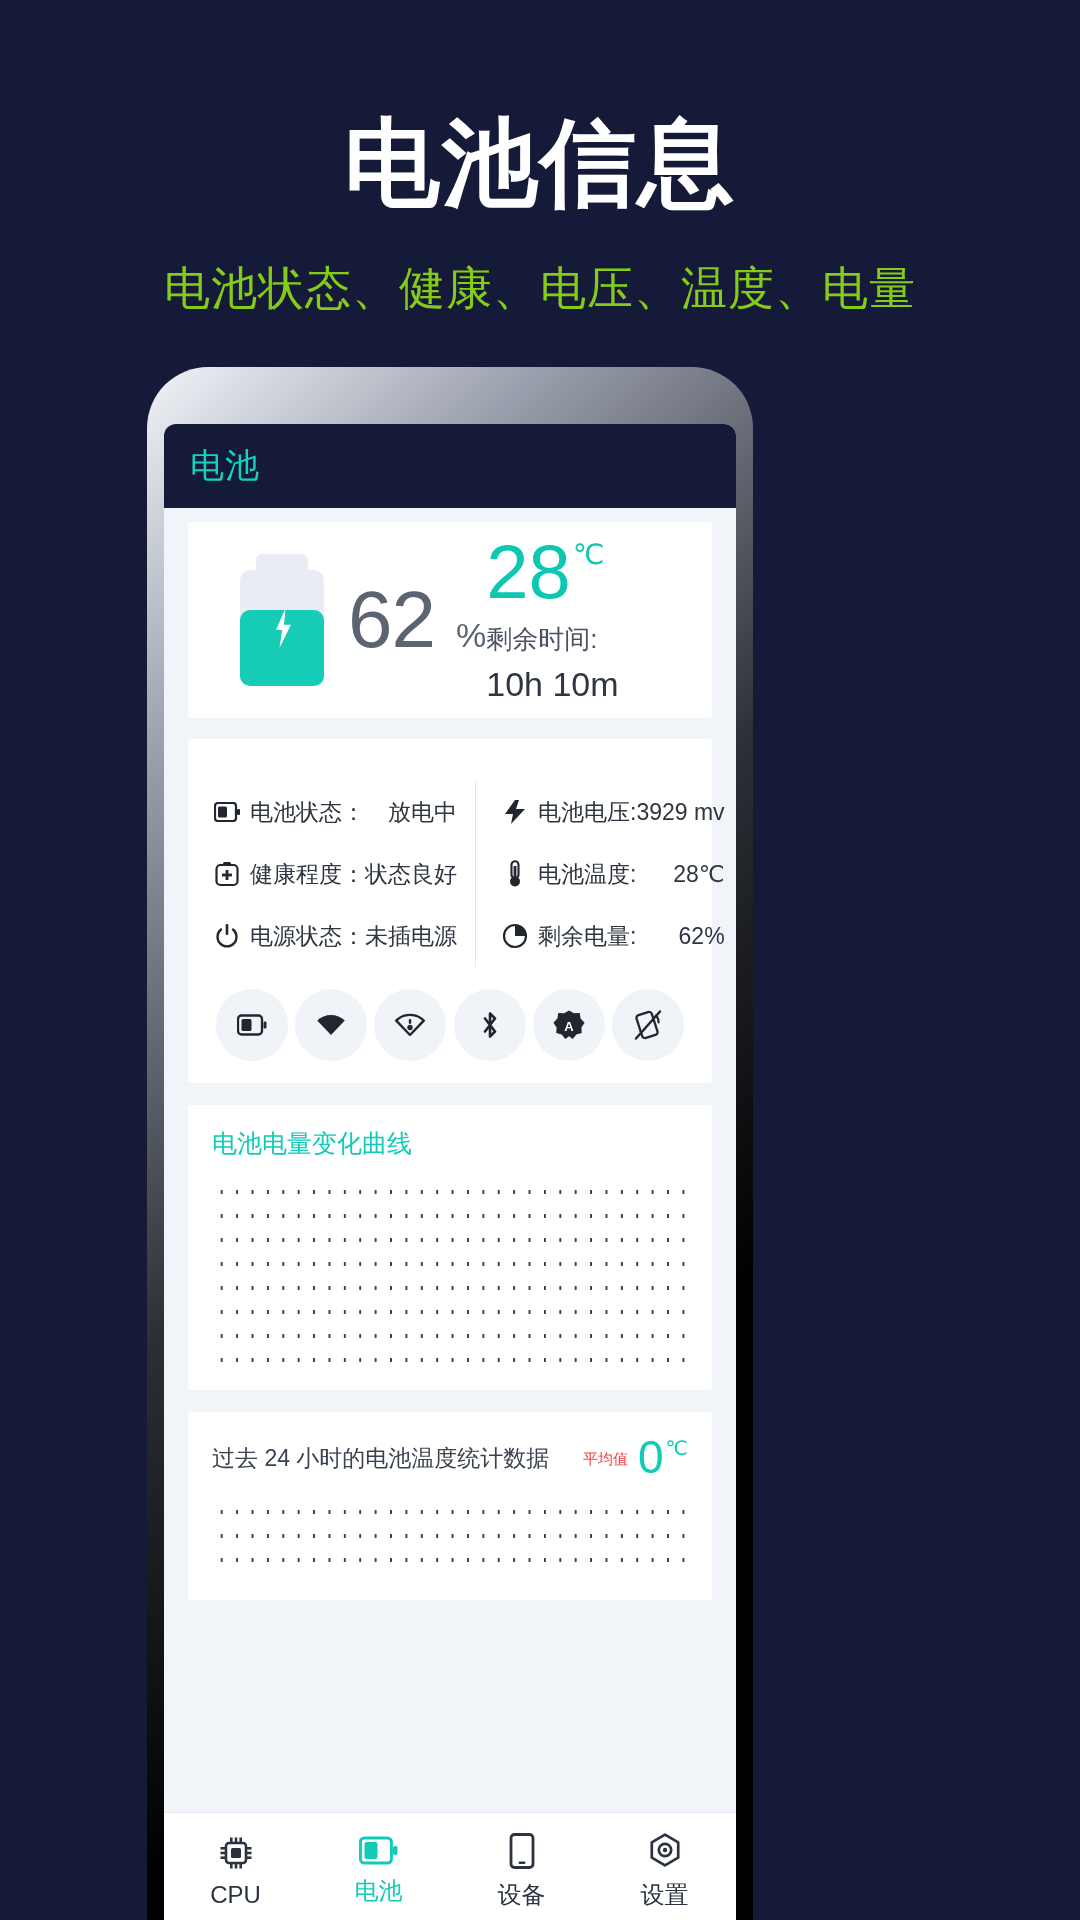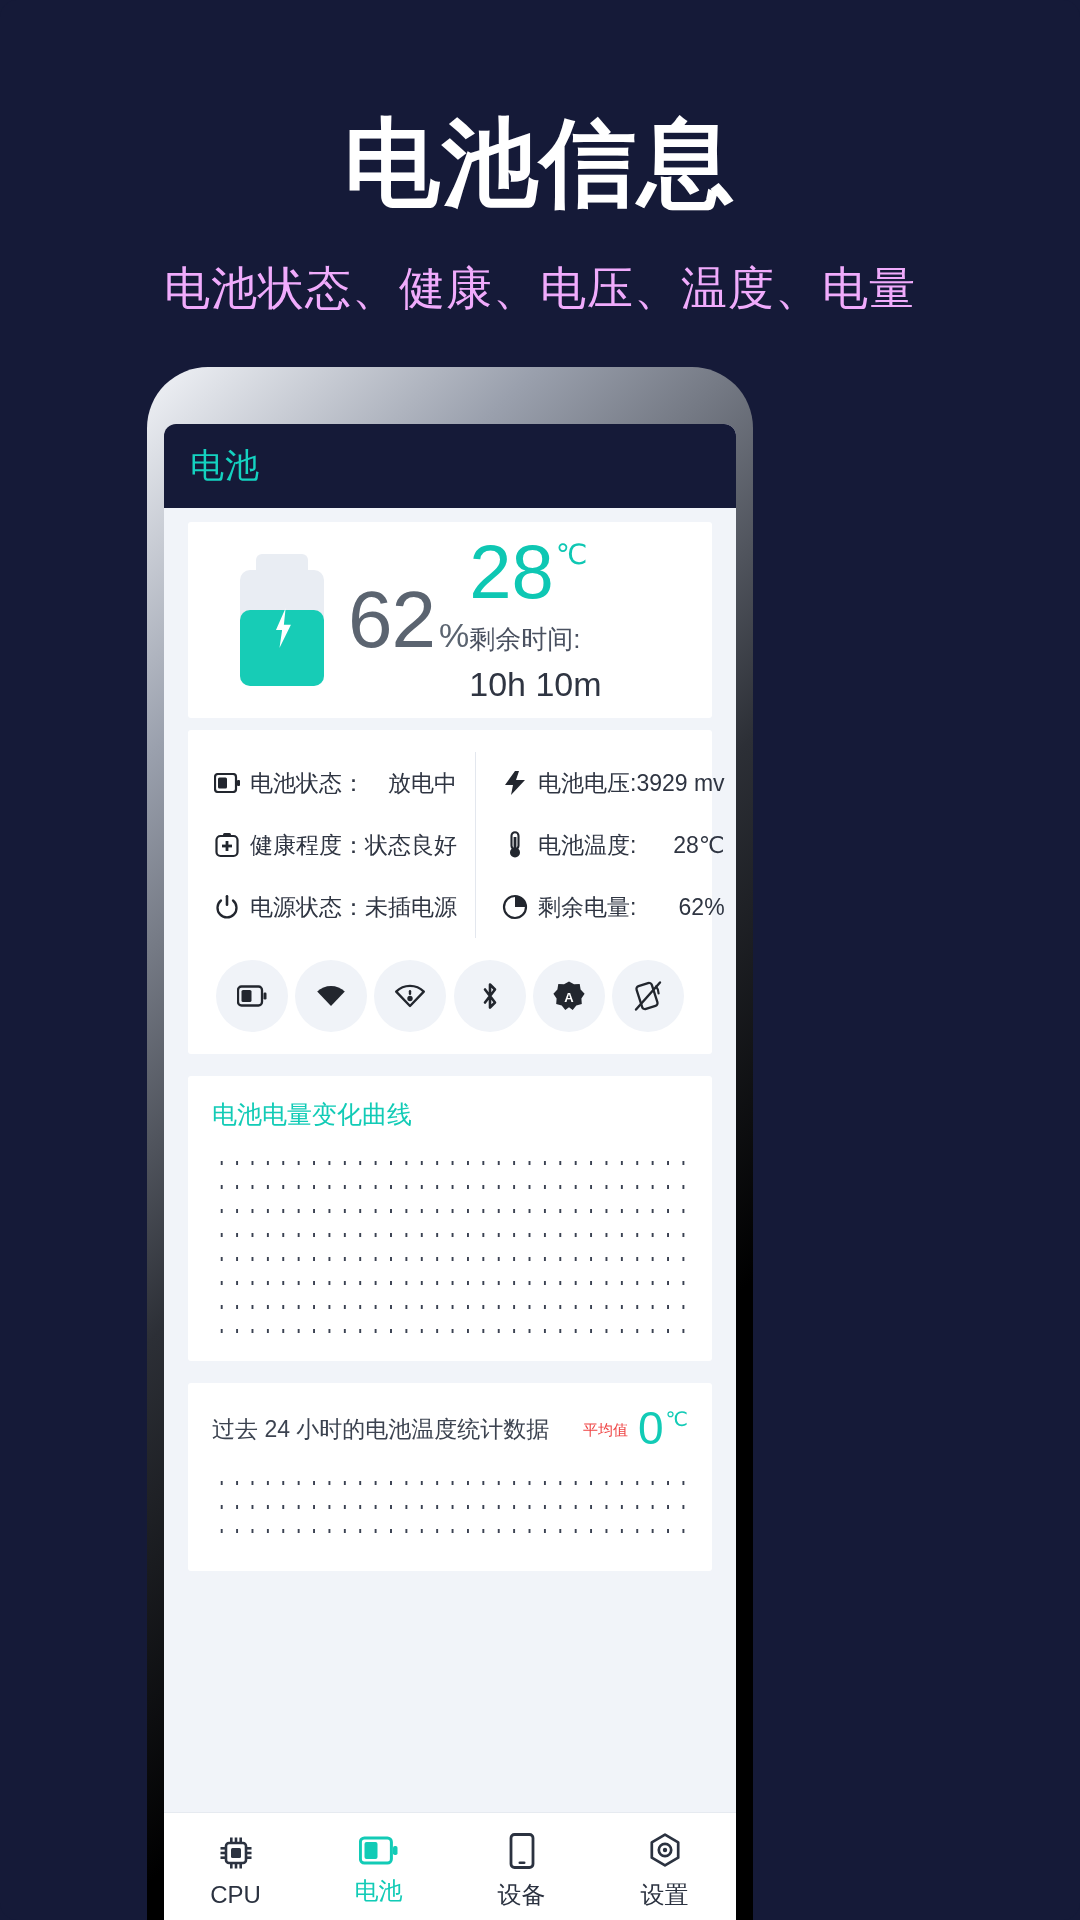--- a/index.html
+++ b/index.html
@@ -13,21 +13,21 @@
 
   
   .promo-title {
     position: absolute; top: 108px; left: 0; width: 1080px;
     text-align: center; color: #ffffff;
     font-size: 96px; font-weight: bold; letter-spacing: 2px;
     line-height: 1.15;
   }
   .promo-sub {
     position: absolute; top: 258px; left: 0; width: 1080px;
-    text-align: center; color: #f0abfc;
+    text-align: center; color: #84cc16;
     font-size: 46px; font-weight: 500; letter-spacing: 1px;
   }
 
   
   .phone {
     position: absolute; left: 150px; top: 370px;
     width: 600px; height: 1560px;
     border-radius: 58px 58px 0 0;
     background: #000000;
     padding: 8px 8px 0 8px;
@@ -77,33 +77,33 @@
   }
   .batt-fill {
     position: absolute; left: 0; bottom: 0; width: 84px; height: 76px;
     background: #17ccb6; border-radius: 10px;
   }
   .batt-bolt {
     position: absolute; left: 32px; top: 54px; width: 22px; height: 40px;
     background: #ffffff;
     clip-path: polygon(62% 0, 18% 55%, 46% 55%, 34% 100%, 86% 42%, 54% 42%);
   }
-  .pct-wrap { display: flex; align-items: baseline; margin-left: 24px; }
+  .pct-wrap { display: flex; align-items: baseline; margin-left: 24px; gap: 17px; }
   .pct-num { color: #5b6470; font-size: 80px; font-weight: 400; letter-spacing: -1px; }
   .pct-sym { color: #5b6470; font-size: 34px; font-weight: 500; margin-left: 4px; }
 
   .temp-block { margin-left: auto; width: 222px; }
   .temp-top { display: flex; align-items: flex-start; justify-content: flex-start; }
   .temp-num { color: #0ec7b3; font-size: 76px; font-weight: 400; line-height: 0.95; }
   .temp-unit { color: #0ec7b3; font-size: 28px; margin-top: 2px; margin-left: 2px;}
   .temp-label { color: #4a5160; font-size: 26px; margin-top: 14px; }
   .temp-value { color: #2f3542; font-size: 34px; margin-top: 8px; }
 
   
-  .detail { padding: 22px 22px 22px 22px; margin-top: 12px; }
+  .detail { padding: 42px 22px 22px 22px; margin-top: 21px; }
   .detail-grid { display: flex; }
   .detail-col { flex: 1; }
   .detail-col.left { padding-right: 18px; border-right: 1px solid #e3e7ee; }
   .detail-col.right { padding-left: 22px; }
   .drow { display: flex; align-items: center; height: 62px; }
   .drow .ic { width: 34px; height: 30px; flex: 0 0 auto; display:flex; align-items:center; justify-content:center; }
   .drow .lbl { color: #2f3542; font-size: 23px; margin-left: 6px; white-space: nowrap; }
   .drow .val { color: #2f3542; font-size: 23px; margin-left: auto; white-space: nowrap; }
 
   .toggles { display: flex; justify-content: space-between; margin-top: 22px; padding: 0 6px; }

